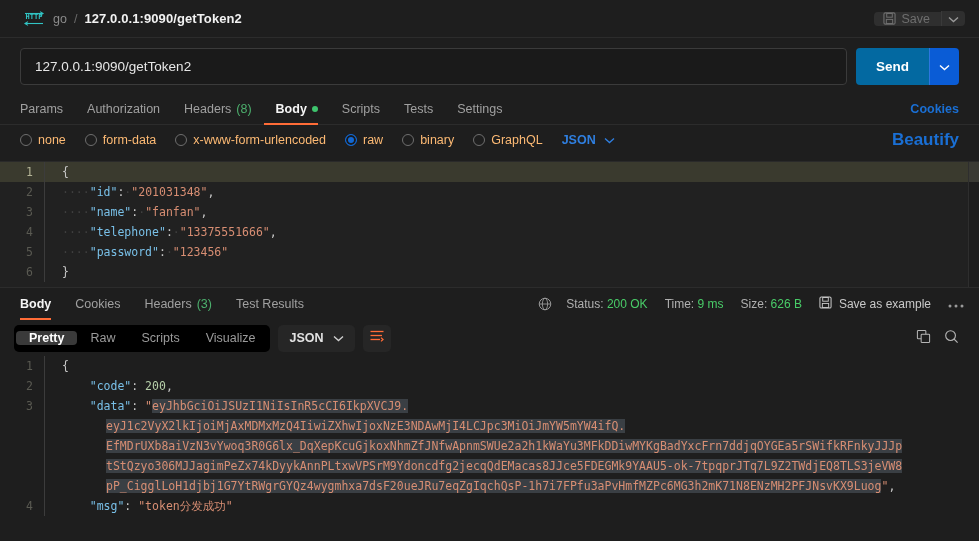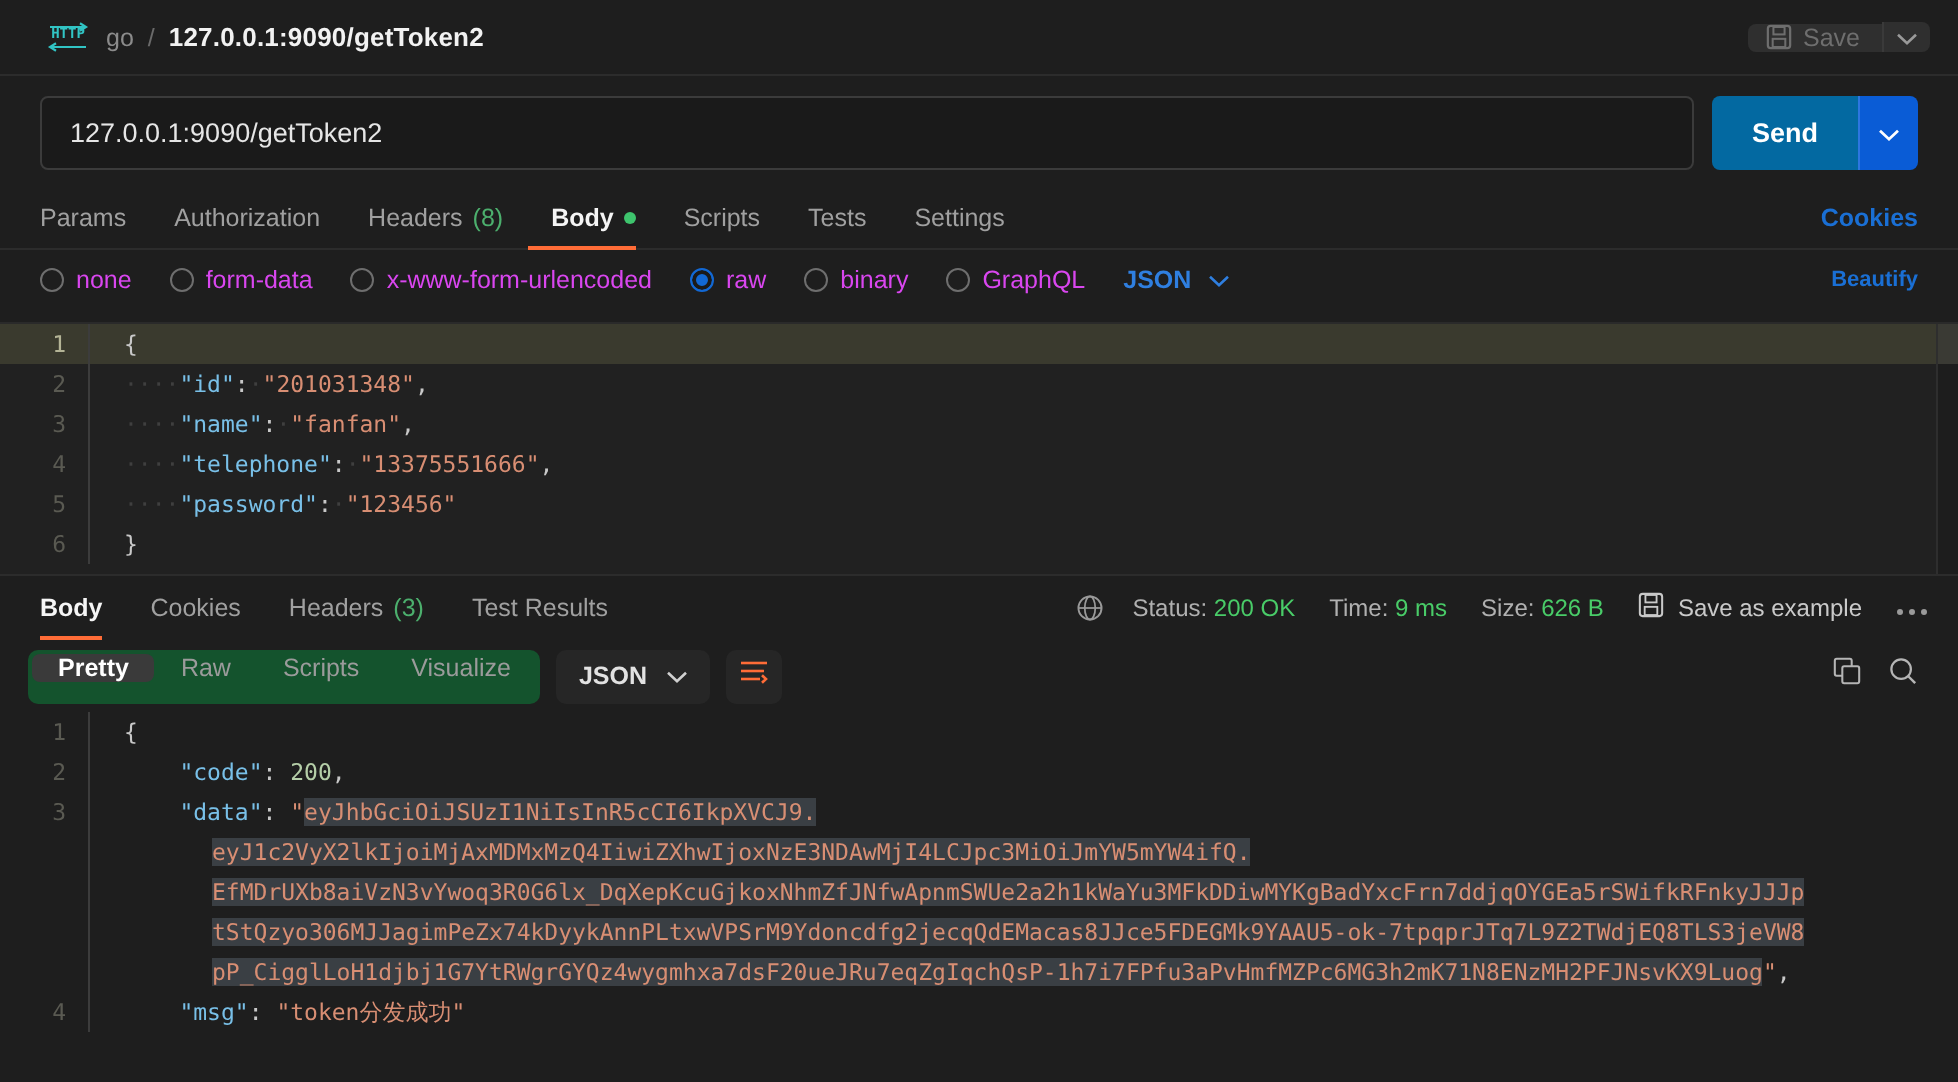--- a/index.html
+++ b/index.html
@@ -103,34 +103,34 @@
   .tabs-spacer { flex: 1; }
   .cookies-link { color: #1a6fd4; font-size: 12.5px; cursor: pointer; font-weight: bold; }
 
   
   .bodytype {
     display: flex; align-items: center; height: 30px; flex: 0 0 30px;
     padding: 0 20px; gap: 0;
   }
   .radio-item {
     display: flex; align-items: center; gap: 6px; margin-right: 19px;
-    font-size: 12.5px; color: #d946ef; cursor: pointer; white-space: nowrap;
+    font-size: 12.5px; color: #fdba74; cursor: pointer; white-space: nowrap;
   }
   .radio {
     width: 12px; height: 12px; border-radius: 50%;
     border: 1.5px solid #6e6e6e; background: transparent;
     display: inline-block; flex: 0 0 12px;
   }
   .radio.on { border-color: #1268d4; background: #1268d4; box-shadow: inset 0 0 0 2px #1a1a1a; }
   .fmt-select {
     display: flex; align-items: center; gap: 8px; color: #2f7fe0;
     font-size: 12.5px; cursor: pointer; font-weight: bold;
   }
   .bt-spacer { flex: 1; }
-  .beautify { color: #1a6fd4; font-size: 11px; cursor: pointer; font-weight: bold; }
+  .beautify { color: #1a6fd4; font-size: 17px; cursor: pointer; font-weight: bold; }
 
   
   .editor {
     margin: 6px 0 0 0; position: relative;
     background: #212121; flex: 0 0 126px; overflow: hidden;
     border-top: 1px solid #2a2a2a;
   }
   .code {
     font-family: "DejaVu Sans Mono", monospace;
     font-size: 11.5px; line-height: 20px;
@@ -169,21 +169,21 @@
     display: flex; align-items: center; gap: 7px; color: #c9c9c9;
     font-size: 12px; cursor: pointer; margin-right: 16px; white-space: nowrap;
   }
   .dots-btn { color: #9a9a9a; font-size: 14px; letter-spacing: 1px; cursor: pointer; }
 
   .resp-toolbar {
     display: flex; align-items: center; height: 36px; flex: 0 0 36px;
     padding: 0 14px 0 14px; gap: 0;
   }
   .seg {
-    display: flex; align-items: flex-start; background: #14532d; border-radius: 5px;
+    display: flex; align-items: center; background: #000000; border-radius: 5px;
     height: 27px; padding: 2px; margin-right: 8px;
   }
   .seg-item {
     display: flex; align-items: center; padding: 0 13px; font-size: 12.5px;
     color: #9b9b9b; border-radius: 4px; cursor: pointer;
   }
   .seg-item.on { background: #3a3a3a; color: #fff; font-weight: bold; }
   .fmt-box {
     display: flex; align-items: center; gap: 9px; background: #262626;
     height: 27px; padding: 0 11px; border-radius: 5px; cursor: pointer;

